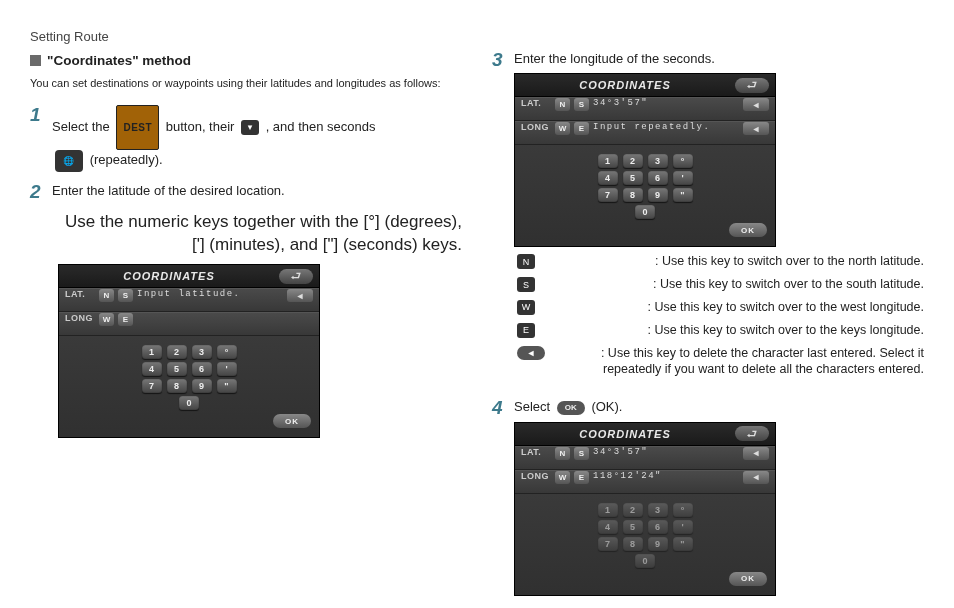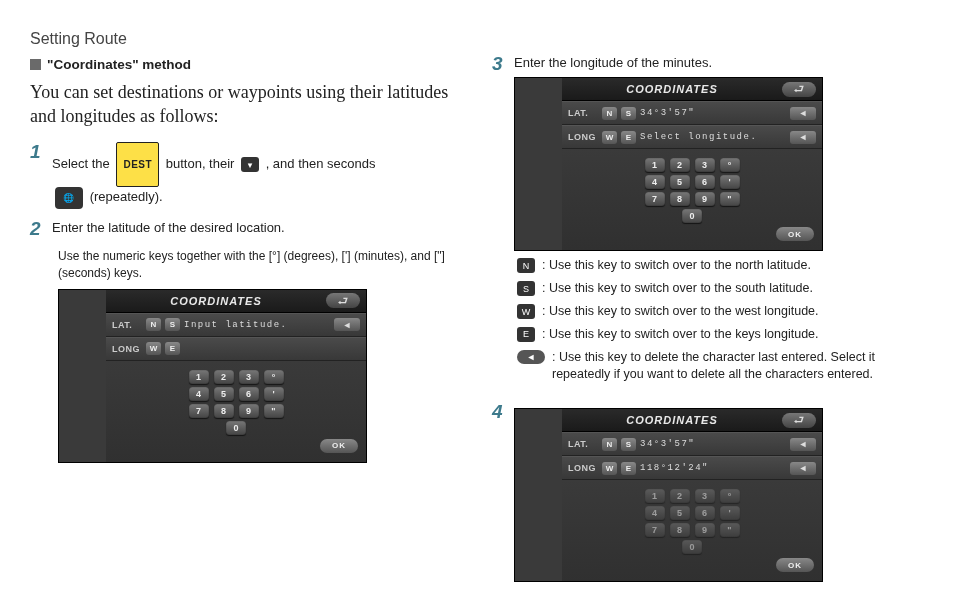--- a/index.html
+++ b/index.html
@@ -3,51 +3,51 @@
 <meta charset="utf-8">
 <style>
   html,body{margin:0;padding:0;}
   body{
     width:954px;height:608px;
     font-family:"Segoe UI",Arial,sans-serif;
     font-size:12.5px;color:#222;line-height:1.35;
     box-sizing:border-box;padding:28px 30px 18px 30px;
     background:#fff;display:flex;flex-direction:column;
   }
-  .bc{font-size:16px;color:#444;margin-bottom:4px;}
+  .bc{font-size:13px;color:#444;margin-bottom:4px;}
   .cols{flex:1;display:flex;gap:30px;}
   .col{flex:1;min-width:0;}
   .sect{display:flex;align-items:center;font-weight:bold;font-size:13.5px;margin:2px 0 6px 0;}
   .sq{width:11px;height:11px;background:#6a6a6a;margin-right:6px;}
-  .intro{font-size:18px;margin:0 0 14px 0;font-family:Liberation Serif, serif;}
+  .intro{font-size:11px;margin:0 0 14px 0;}
   ol.steps{list-style:none;margin:0;padding:0;}
   ol.steps>li{display:flex;margin-bottom:10px;}
   .num{width:22px;flex:none;font:italic bold 19px "Segoe UI",Arial;color:#3d7a8c;line-height:1;}
   .body{flex:1;}
   .line{font-size:13px;}
-  .sub{font-size:12px;margin:6px 0 8px 28px;}
+  .sub{font-size:17px;margin:6px 0 8px 28px;text-align:right;}
   .inl{display:inline-flex;align-items:center;vertical-align:middle;}
-  .dest-btn{border:1px solid #222;border-radius:2px;padding:16px 6px;font:bold 10px Arial;background:#fde047;margin:0 3px;letter-spacing:0.5px;}
+  .dest-btn{border:1px solid #222;border-radius:2px;padding:16px 6px;font:bold 10px Arial;background:#a16207;margin:0 3px;letter-spacing:0.5px;}
   .chip{display:inline-flex;align-items:center;justify-content:center;
         width:18px;height:15px;border-radius:3px;background:#555;color:#fff;
         font-size:9px;margin:0 3px;vertical-align:middle;}
   .chip.dark{background:#333;}
   .chip.big{width:28px;height:22px;border-radius:4px;}
   .chip.pill{width:28px;height:14px;border-radius:7px;background:#555;}
 
   
   .scr{width:260px;border:1px solid #000;margin:6px 0 6px 28px;background:#3a3a3a;
-       font-family:Arial,sans-serif;padding-left:47px;}
+       font-family:Arial,sans-serif;}
   .scr .tbar{display:flex;align-items:center;background:linear-gradient(#2a2a2a,#1a1a1a);
              height:22px;border-bottom:1px solid #000;}
   .scr .title{flex:1;text-align:center;color:#e8e8e8;font:italic bold 11px Arial;letter-spacing:1px;}
   .scr .back{width:34px;height:15px;margin-right:6px;border-radius:8px;
              background:linear-gradient(#777,#444);display:flex;align-items:center;justify-content:center;
              color:#ddd;font-size:12px;}
-  .scr .row{display:flex;align-items:center;height:22px;padding:0 6px;
+  .scr .row{display:flex;align-items:flex-start;height:22px;padding:0 6px;
             border-top:1px solid #555;border-bottom:1px solid #222;
             background:linear-gradient(#4a4a4a,#383838);}
   .scr .lbl{color:#ccc;font:bold 9px Arial;letter-spacing:0.5px;width:34px;}
   .scr .ns,.scr .we{width:15px;height:13px;border-radius:3px;background:linear-gradient(#888,#555);
             color:#eee;font:bold 8px Arial;display:flex;align-items:center;justify-content:center;margin-right:4px;}
   .scr .val{flex:1;color:#ddd;font:9px "Courier New",monospace;letter-spacing:1.5px;white-space:pre;}
   .scr .del{width:26px;height:13px;border-radius:3px;background:linear-gradient(#888,#555);margin-left:4px;
             display:flex;align-items:center;justify-content:center;color:#ddd;font-size:9px;}
   .scr .pad{padding:6px 0;background:linear-gradient(#3a3a3a,#303030);}
   .scr .prow{display:flex;justify-content:center;gap:5px;margin:3px 0;}
@@ -55,21 +55,21 @@
             color:#eee;font:bold 9px Arial;display:flex;align-items:center;justify-content:center;
             box-shadow:0 0 1px #000 inset,0 1px 1px rgba(0,0,0,.6);}
   .scr .okrow{display:flex;justify-content:flex-end;padding:0 8px 0 0;margin-top:4px;}
   .scr .okrow .ok{width:38px;height:14px;border-radius:7px;background:linear-gradient(#888,#555);
             color:#eee;font:bold 8px Arial;display:flex;align-items:center;justify-content:center;letter-spacing:1px;}
   .scr.dis .key{opacity:.55;}
 
   ul.keys{list-style:none;margin:2px 0 10px 0;padding:0;}
   ul.keys>li{display:flex;margin:6px 0;font-size:12.5px;}
   ul.keys .k{flex:none;margin-right:4px;}
-  ul.keys .t{flex:1;}
+  ul.keys .t{flex:1;text-align:right;}
 </style>
 </head>
 <body>
 
 <div class="bc">Setting Route</div>
 
 <div class="cols">
 
   <div class="col">
     <div class="sect">
@@ -148,39 +148,39 @@
           </div>
         </div>
     </div>
   </div>
 
   <div class="col">
     <ol class="steps">
       <li>
         <div class="num">3</div>
         <div class="body">
-          <div class="line">Enter the longitude of the minutes.</div>
+          <div class="line">Enter the longitude of the seconds.</div>
 
           <div class="scr" style="margin-left:0;">
             <div class="tbar">
               <div class="title">COORDINATES</div>
               <div class="back">⮐</div>
             </div>
             <div class="row">
               <span class="lbl">LAT.</span>
               <span class="ns">N</span>
               <span class="ns">S</span>
               <span class="val">34°3'57"</span>
               <span class="del">◄</span>
             </div>
             <div class="row">
               <span class="lbl">LONG</span>
               <span class="we">W</span>
               <span class="we">E</span>
-              <span class="val">Select longitude.</span>
+              <span class="val">Input repeatedly.</span>
               <span class="del">◄</span>
             </div>
             <div class="pad">
                 <div class="prow">
                   <div class="key">1</div>
                   <div class="key">2</div>
                   <div class="key">3</div>
                   <div class="key">°</div>
                 </div>
                 <div class="prow">
@@ -225,20 +225,25 @@
                 <span class="k"><span class="chip pill">◄</span></span>
                 <span class="t">: Use this key to delete the character last entered. Select it repeatedly if you want to delete all the characters entered.</span>
               </li>
             </ul>
         </div>
       </li>
 
       <li>
         <div class="num">4</div>
         <div class="body">
+          <div class="line">
+            <span>Select </span>
+            <span class="chip pill" style="color:#eee;font:bold 8px Arial;">OK</span>
+            <span> (OK).</span>
+          </div>
 
           <div class="scr dis" style="margin-left:0;">
             <div class="tbar">
               <div class="title">COORDINATES</div>
               <div class="back">⮐</div>
             </div>
             <div class="row">
               <span class="lbl">LAT.</span>
               <span class="ns">N</span>
               <span class="ns">S</span>

